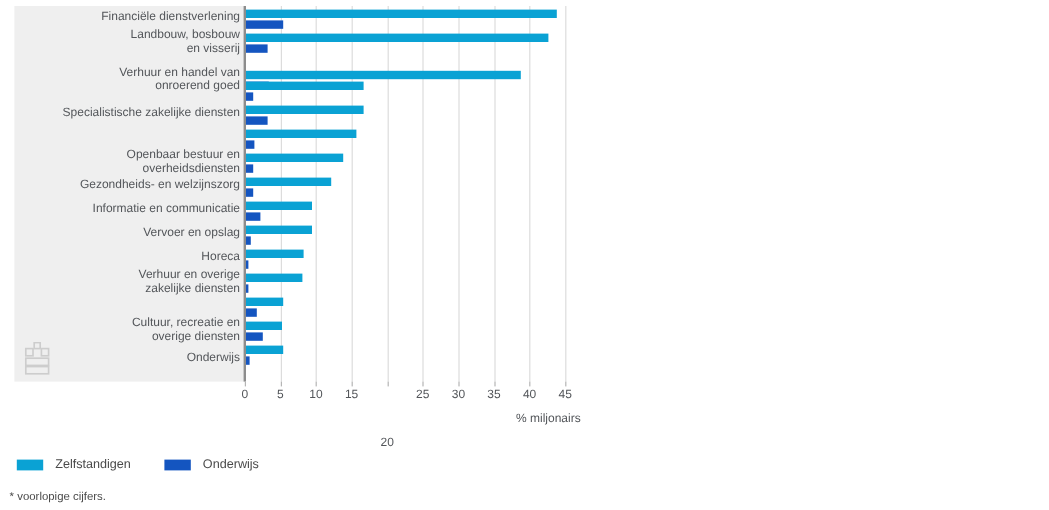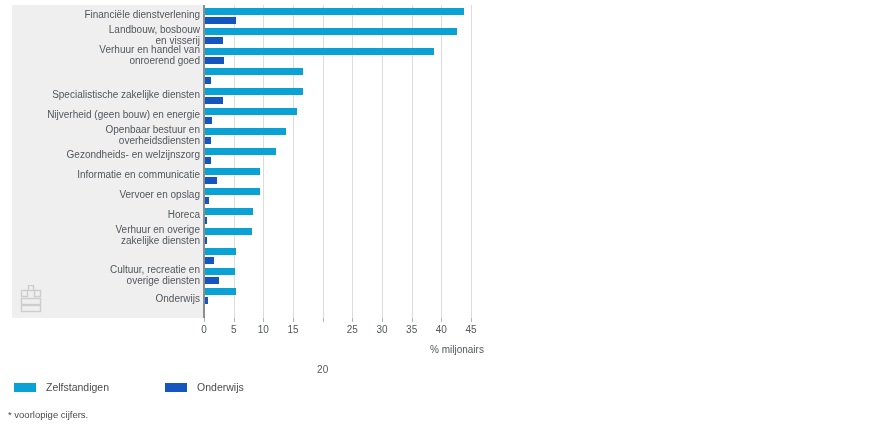--- a/index.html
+++ b/index.html
@@ -123,21 +123,21 @@
     color: #53565a;
   }
 
   
   #legend {
     position: absolute;
     left: 14px;
     top: 381px;
     display: flex;
     align-items: flex-start;
-    gap: 56px;
+    gap: 28px;
   }
   .legend-item {
     display: flex;
     align-items: center;
     gap: 10px;
   }
   .legend-swatch {
     width: 22px;
     height: 9px;
     display: inline-block;
@@ -198,21 +198,21 @@
         </div>
       </div>
       <div class="row" style="top: 28px;">
         <div class="row-label" style="top: -3px;">Landbouw, bosbouw
 en visserij</div>
         <div class="bars">
           <div class="bar light" title="Zelfstandigen: 42.5" style="width: 252.167px; background: rgb(10, 162, 212);"></div>
           <div class="bar dark" title="Werknemers: 3.1" style="width: 18.3933px; background: rgb(20, 85, 192);"></div>
         </div>
       </div>
-      <div class="row" style="top: 48px;">
+      <div class="row" style="top: 59px;">
         <div class="row-label" style="top: -3px;">Verhuur en handel van
 onroerend goed</div>
         <div class="bars">
           <div class="bar light" title="Zelfstandigen: 38.6" style="width: 229.027px; background: rgb(10, 162, 212);"></div>
           <div class="bar dark" title="Werknemers: 3.2" style="width: 18.9867px; background: rgb(20, 85, 192);"></div>
         </div>
       </div>
       <div class="row" style="top: 68px;">
         <div class="bars">
           <div class="bar light" title="Zelfstandigen: 16.5" style="width: 97.9px; background: rgb(10, 162, 212);"></div>
@@ -220,21 +220,20 @@
         </div>
       </div>
       <div class="row" style="top: 88px;">
         <div class="row-label" style="top: 2px;">Specialistische zakelijke diensten</div>
         <div class="bars">
           <div class="bar light" title="Zelfstandigen: 16.5" style="width: 97.9px; background: rgb(10, 162, 212);"></div>
           <div class="bar dark" title="Werknemers: 3" style="width: 17.8px; background: rgb(20, 85, 192);"></div>
         </div>
       </div>
       <div class="row" style="top: 108px;">
-        <div class="row-label" style="top: 2px;">Nijverheid (geen bouw) en energie</div>
         <div class="bars">
           <div class="bar light" title="Zelfstandigen: 15.5" style="width: 91.9667px; background: rgb(10, 162, 212);"></div>
           <div class="bar dark" title="Werknemers: 1.2" style="width: 7.12px; background: rgb(20, 85, 192);"></div>
         </div>
       </div>
       <div class="row" style="top: 128px;">
         <div class="row-label" style="top: -3px;">Openbaar bestuur en
 overheidsdiensten</div>
         <div class="bars">
           <div class="bar light" title="Zelfstandigen: 13.7" style="width: 81.2867px; background: rgb(10, 162, 212);"></div>

